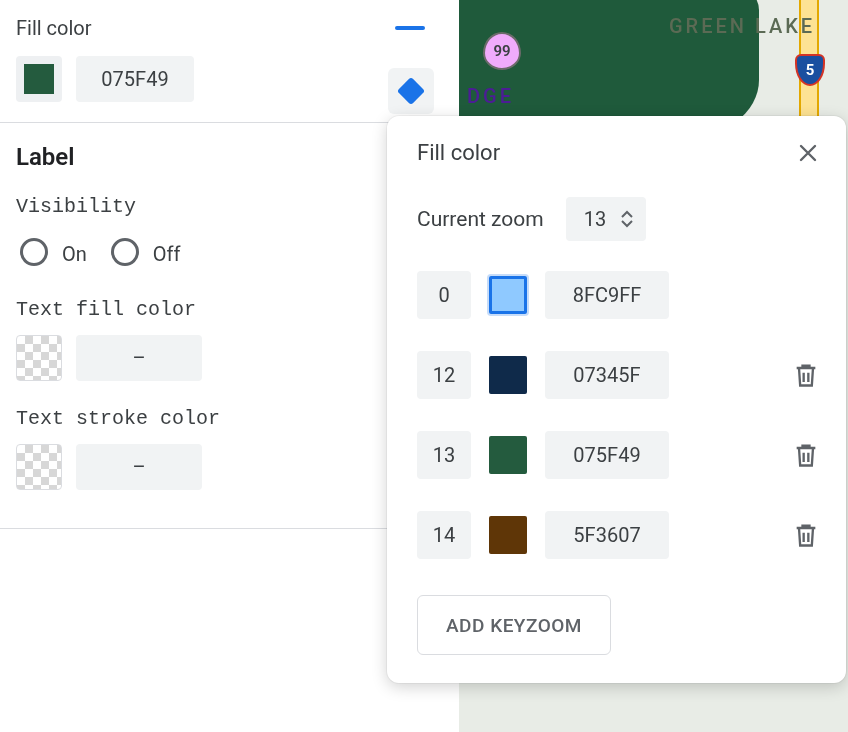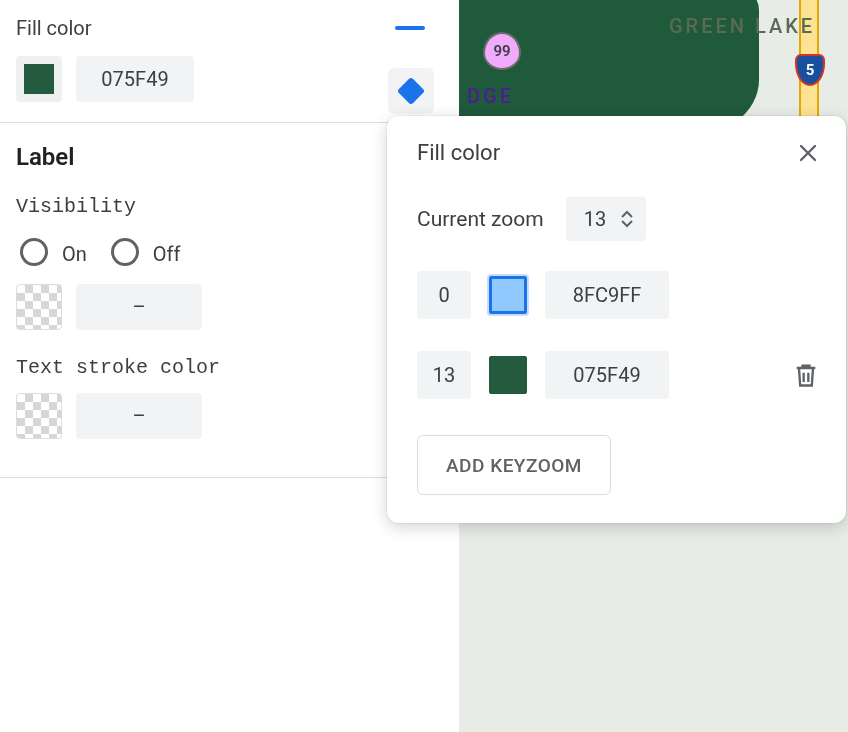--- a/index.html
+++ b/index.html
@@ -331,20 +331,21 @@
     <div class="radio-opt">
       <div class="radio-circle"></div>
       <span class="radio-label">On</span>
     </div>
     <div class="radio-opt">
       <div class="radio-circle"></div>
       <span class="radio-label">Off</span>
     </div>
   </div>
 
+  <div class="field-label">Text fill color</div>
   <div class="color-line">
     <div class="checker-swatch"></div>
     <div class="hex-box small">–</div>
   </div>
 
   <div class="field-label" style="padding-top:6px;">Text stroke color</div>
   <div class="color-line">
     <div class="checker-swatch"></div>
     <div class="hex-box small">–</div>
   </div>
@@ -383,24 +384,42 @@
   </div>
 
   <div class="kz-list" id="kz-list">
       <div class="kz-row">
         <div class="kz-zoom">0</div>
         <div class="kz-swatch bordered" style="background: rgb(143, 201, 255);"></div>
         <div class="kz-hex">8FC9FF</div>
         <div class="spacer"></div>
       </div>
       <div class="kz-row">
+        <div class="kz-zoom">12</div>
+        <div class="kz-swatch" style="background: rgb(15, 42, 74);"></div>
+        <div class="kz-hex">07345F</div>
+        <div class="spacer"></div>
+        <span class="trash"><svg viewBox="0 0 24 24" width="28" height="28">
+            <path fill="none" stroke="currentColor" stroke-width="2" d="M4 6h16 M9 6V4h6v2 M6 6l1 15h10l1-15 M10 10v8 M14 10v8"></path>
+          </svg></span>
+      </div>
+      <div class="kz-row">
         <div class="kz-zoom">13</div>
         <div class="kz-swatch" style="background: rgb(36, 91, 62);"></div>
         <div class="kz-hex">075F49</div>
         <div class="spacer"></div>
         <span class="trash"><svg viewBox="0 0 24 24" width="28" height="28">
             <path fill="none" stroke="currentColor" stroke-width="2" d="M4 6h16 M9 6V4h6v2 M6 6l1 15h10l1-15 M10 10v8 M14 10v8"></path>
           </svg></span>
       </div>
+      <div class="kz-row">
+        <div class="kz-zoom">14</div>
+        <div class="kz-swatch" style="background: rgb(95, 54, 7);"></div>
+        <div class="kz-hex">5F3607</div>
+        <div class="spacer"></div>
+        <span class="trash"><svg viewBox="0 0 24 24" width="28" height="28">
+            <path fill="none" stroke="currentColor" stroke-width="2" d="M4 6h16 M9 6V4h6v2 M6 6l1 15h10l1-15 M10 10v8 M14 10v8"></path>
+          </svg></span>
+      </div>
     </div>
 
   <div class="add-btn">ADD KEYZOOM</div>
 </div>
 
 </body></html>

